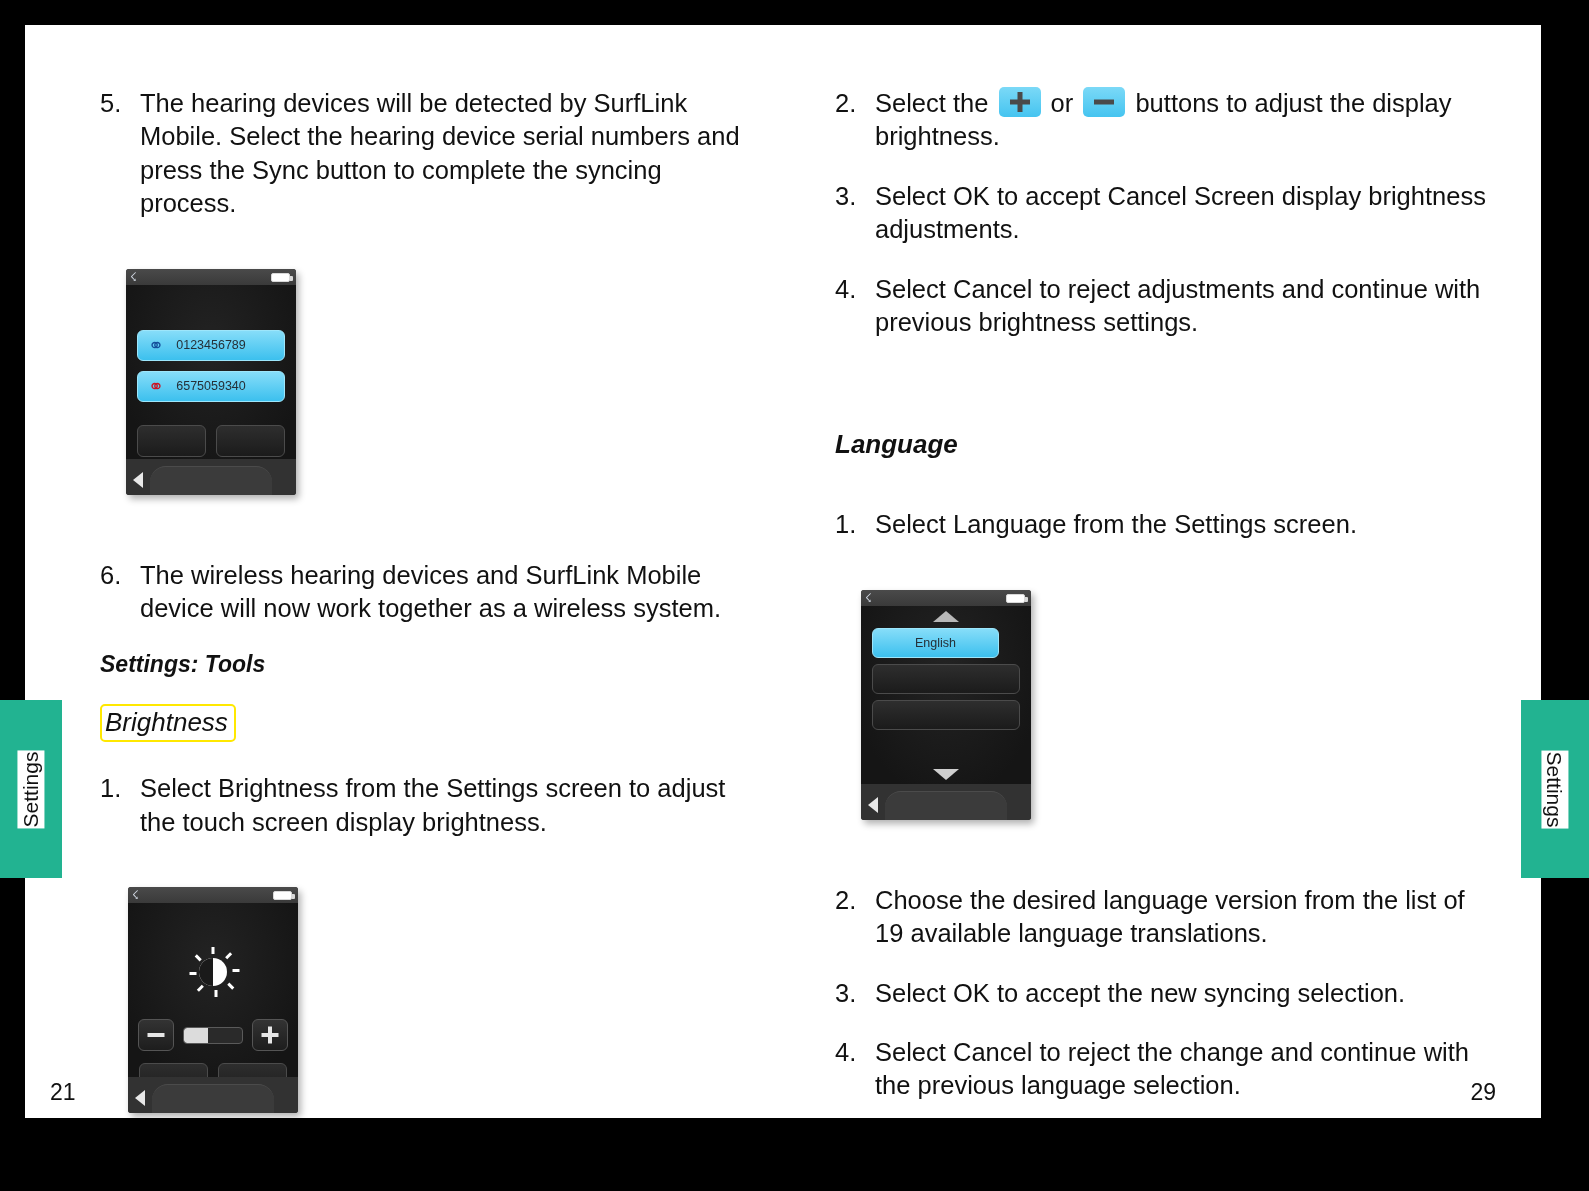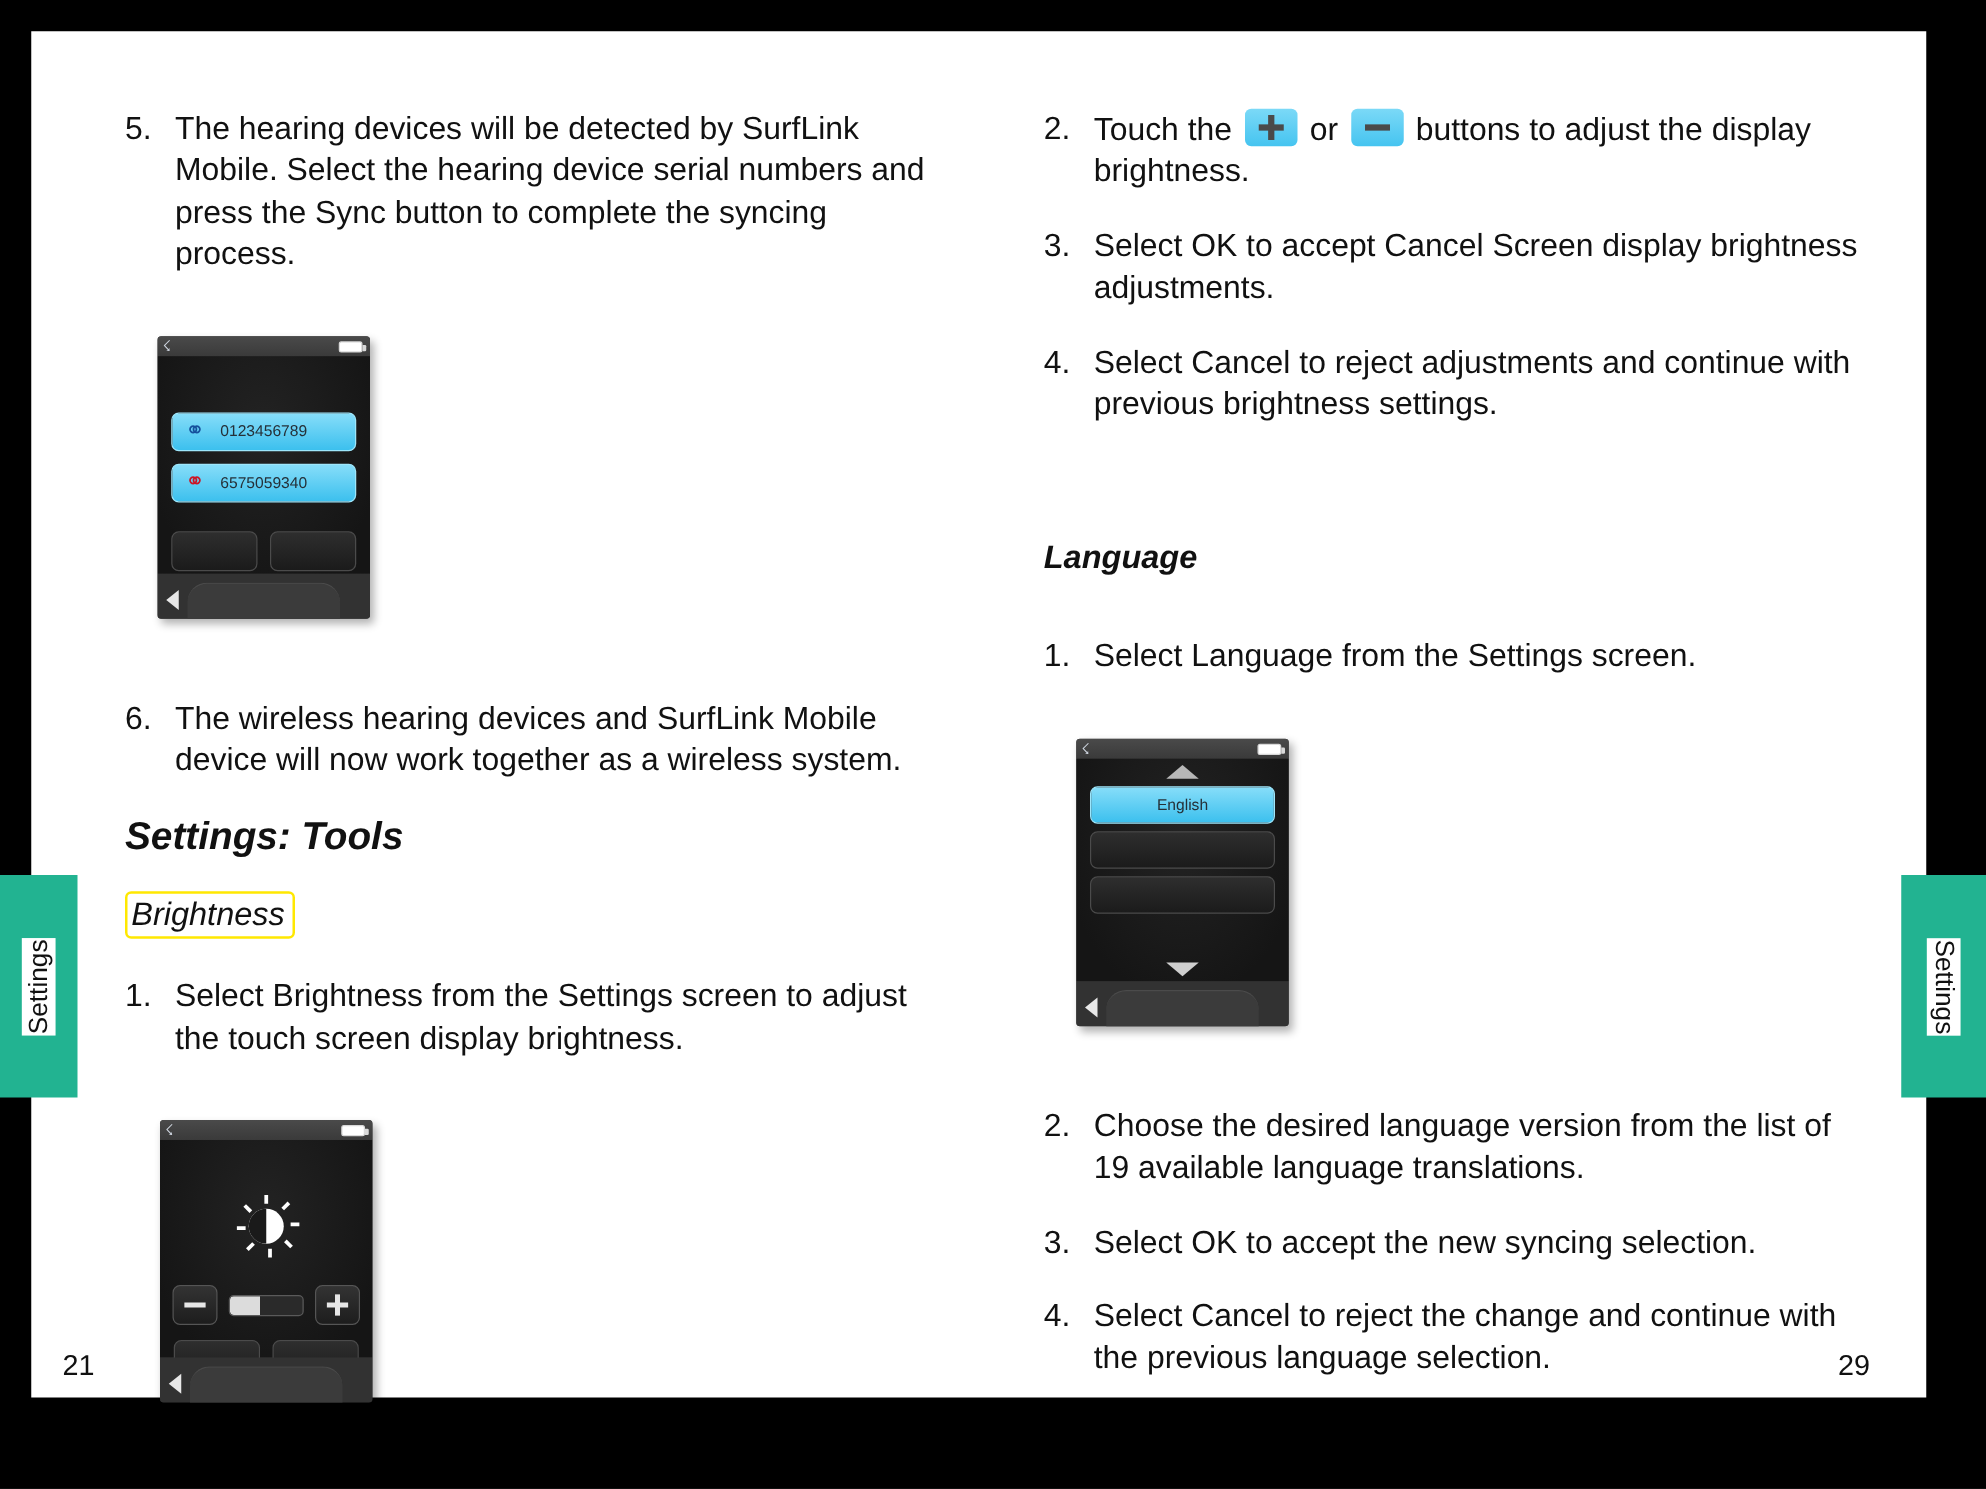--- a/index.html
+++ b/index.html
@@ -59,21 +59,21 @@
   .li .num {
     width: 40px;
     flex: 0 0 40px;
     font-size: 25.5px;
   }
   .li .body { flex: 1 1 auto; }
   .li b { font-weight: normal; }
   .gap-lg { height: 64px; }
 
   h3.section {
-    font-size: 31px;
+    font-size: 23px;
     font-style: italic;
     color: #111;
     margin: 14px 0 26px 0;
   }
   h3.section .lead { font-weight: bold; font-style: italic; }
 
   .subhead-wrap { margin: 6px 0 30px 0; }
   .subhead {
     display: inline-block;
     font-size: 26px;
@@ -390,21 +390,21 @@
         <div class="backarrow"></div>
       </div>
     </div>
 
   </div>
 
   <div class="col right">
 
     <div class="li">
       <span class="num">2.</span>
-      <span class="body"><span>Touch the </span><span class="inline-badge plus"></span><span> or </span><span class="inline-badge minus"></span><span> buttons to adjust the display brightness.</span></span>
+      <span class="body"><span>Select the </span><span class="inline-badge plus"></span><span> or </span><span class="inline-badge minus"></span><span> buttons to adjust the display brightness.</span></span>
     </div>
 
     <div class="li">
       <span class="num">3.</span>
       <span class="body"><span>Select </span><b>OK</b><span> to accept Cancel Screen display brightness adjustments.</span></span>
     </div>
 
     <div class="li">
       <span class="num">4.</span>
       <span class="body"><span>Select </span><b>Cancel</b><span> to reject adjustments and continue with previous brightness settings.</span></span>
@@ -423,21 +423,21 @@
 
     <div style="height:22px"></div>
 
     <div class="device" style="margin-left:26px; height:230px">
       <div class="statusbar">
         <span class="bt">☇</span>
         <span class="batt"></span>
       </div>
       <div class="screen">
         <div class="updown up"></div>
-        <div class="dev-btn cyan" style="left:11px; top:22px; width:148px; height:30px;">
+        <div class="dev-btn cyan" style="left:11px; top:22px; width:127px; height:30px;">
           <span>English</span>
         </div>
         <div class="dev-btn" style="left:11px; top:58px; width:148px; height:30px;"></div>
         <div class="dev-btn" style="left:11px; top:94px; width:148px; height:30px;"></div>
         <div class="updown down"></div>
       </div>
       <div class="footer">
         <div class="notch"></div>
         <div class="backarrow"></div>
       </div>

